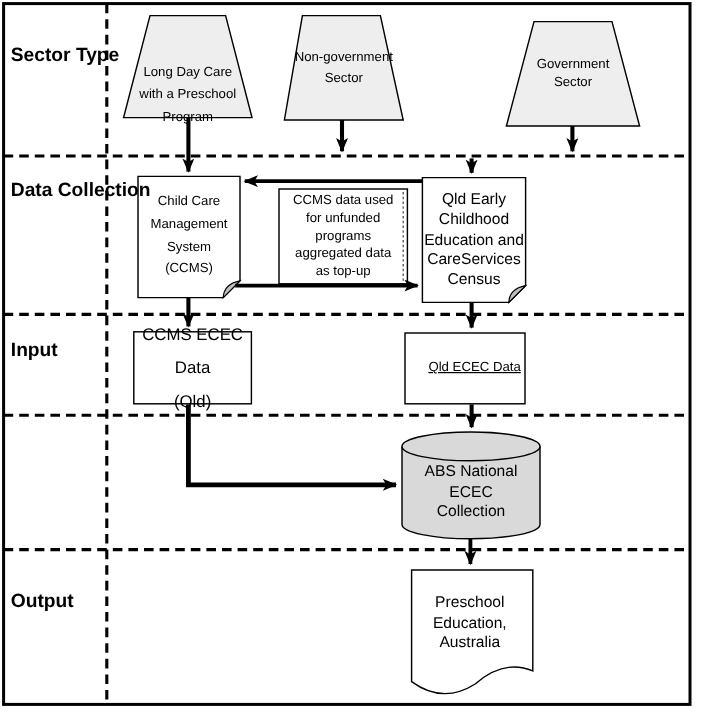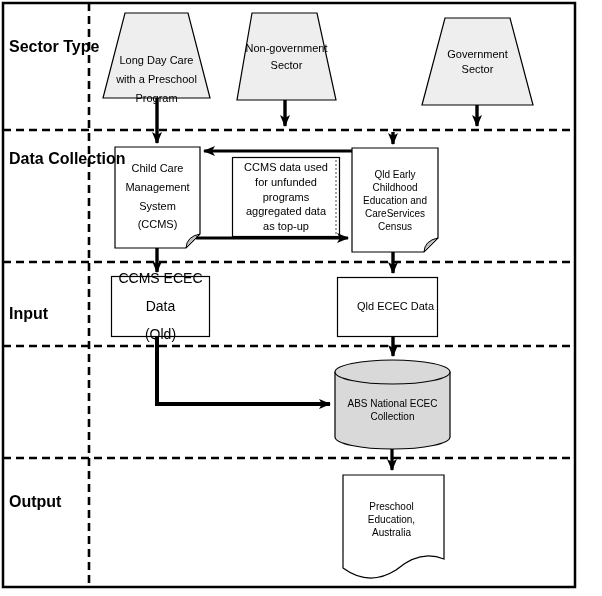--- a/index.html
+++ b/index.html
@@ -2,21 +2,21 @@
 <html><head>
 <meta charset="utf-8">
 <style>
   html,body{margin:0;padding:0;background:#ffffff;}
   .stage{position:relative;width:602px;height:596px;background:#ffffff;overflow:hidden;
          font-family:"Liberation Sans",sans-serif;color:#000;}
   .stage svg{position:absolute;left:0;top:0;}
   .lane-label{position:absolute;font-size:16px;font-weight:bold;white-space:pre;line-height:14px;}
   .node{position:absolute;display:flex;align-items:center;justify-content:center;
         text-align:center;white-space:pre-line;font-size:11px;line-height:1.5;}
-  .small{font-size:10px;line-height:1.3;}
+  .small{font-size:13px;line-height:1.3;}
 </style>
 </head>
 <body>
 
 <div class="stage">
 
   <svg width="602" height="596" viewBox="0 0 602 596">
     <defs>
       <marker id="ah" markerWidth="13" markerHeight="11" refX="11" refY="5" orient="auto" markerUnits="userSpaceOnUse">
         <path d="M0,0 L12,5 L0,10 L3,5 Z" fill="#000"></path>
@@ -60,21 +60,21 @@
     <line x1="196" y1="238" x2="348" y2="238" stroke="#000" stroke-width="3.2" marker-end="url(#ah)"></line>
     <line x1="157" y1="248" x2="157" y2="272" stroke="#000" stroke-width="3.4" marker-end="url(#ah)"></line>
     <line x1="393" y1="252" x2="393" y2="273" stroke="#000" stroke-width="3.4" marker-end="url(#ah)"></line>
     <line x1="393" y1="337" x2="393" y2="356" stroke="#000" stroke-width="3.4" marker-end="url(#ah)"></line>
     <polyline points="157,337 157,404 330,404" fill="none" stroke="#000" stroke-width="4" marker-end="url(#ah)"></polyline>
     <line x1="392" y1="449" x2="392" y2="470" stroke="#000" stroke-width="3.2" marker-end="url(#ah)"></line>
   </svg>
 
   <div class="lane-label" style="left:9px;top:40px;">Sector Type</div>
   <div class="lane-label" style="left:9px;top:152px;">Data Collection</div>
-  <div class="lane-label" style="left:9px;top:286px;margin-top:21px;">Input</div>
+  <div class="lane-label" style="left:9px;top:286px;">Input</div>
   <div class="lane-label" style="left:9px;top:495px;">Output</div>
 
   <div class="node" style="left:103px;top:13px;width:107px;height:85px;line-height:1.7;margin-top:24px;">Long Day Care
 with a Preschool
 Program</div>
   <div class="node" style="left:237px;top:13px;width:99px;height:87px;line-height:1.5;">Non-government
 Sector</div>
   <div class="node" style="left:422px;top:18px;width:111px;height:87px;line-height:1.3;">Government
 Sector</div>
   <div class="node" style="left:233px;top:158px;width:106px;height:78px;line-height:1.36;">CCMS data used
@@ -86,20 +86,20 @@
 Management
 System
 (CCMS)</div>
   <div class="node small" style="left:352px;top:150px;width:86px;height:100px;">Qld Early
 Childhood
 Education and
 CareServices
 Census</div>
   <div class="node" style="left:111px;top:276px;width:99px;height:60px;line-height:2.0;font-size:14px;">CCMS ECEC Data
 (Qld)</div>
-  <div class="node" style="left:337px;top:277px;width:117px;height:59px;">Qld ECEC Data</div>
+  <div class="node" style="left:337px;top:277px;width:117px;height:59px;text-decoration:underline;">Qld ECEC Data</div>
   <div class="node small" style="left:340px;top:386px;width:105px;height:48px;">ABS National ECEC
 Collection</div>
   <div class="node small" style="left:343px;top:480px;width:97px;height:78px;">Preschool
 Education,
 Australia</div>
 
 </div>
 
 </body></html>

